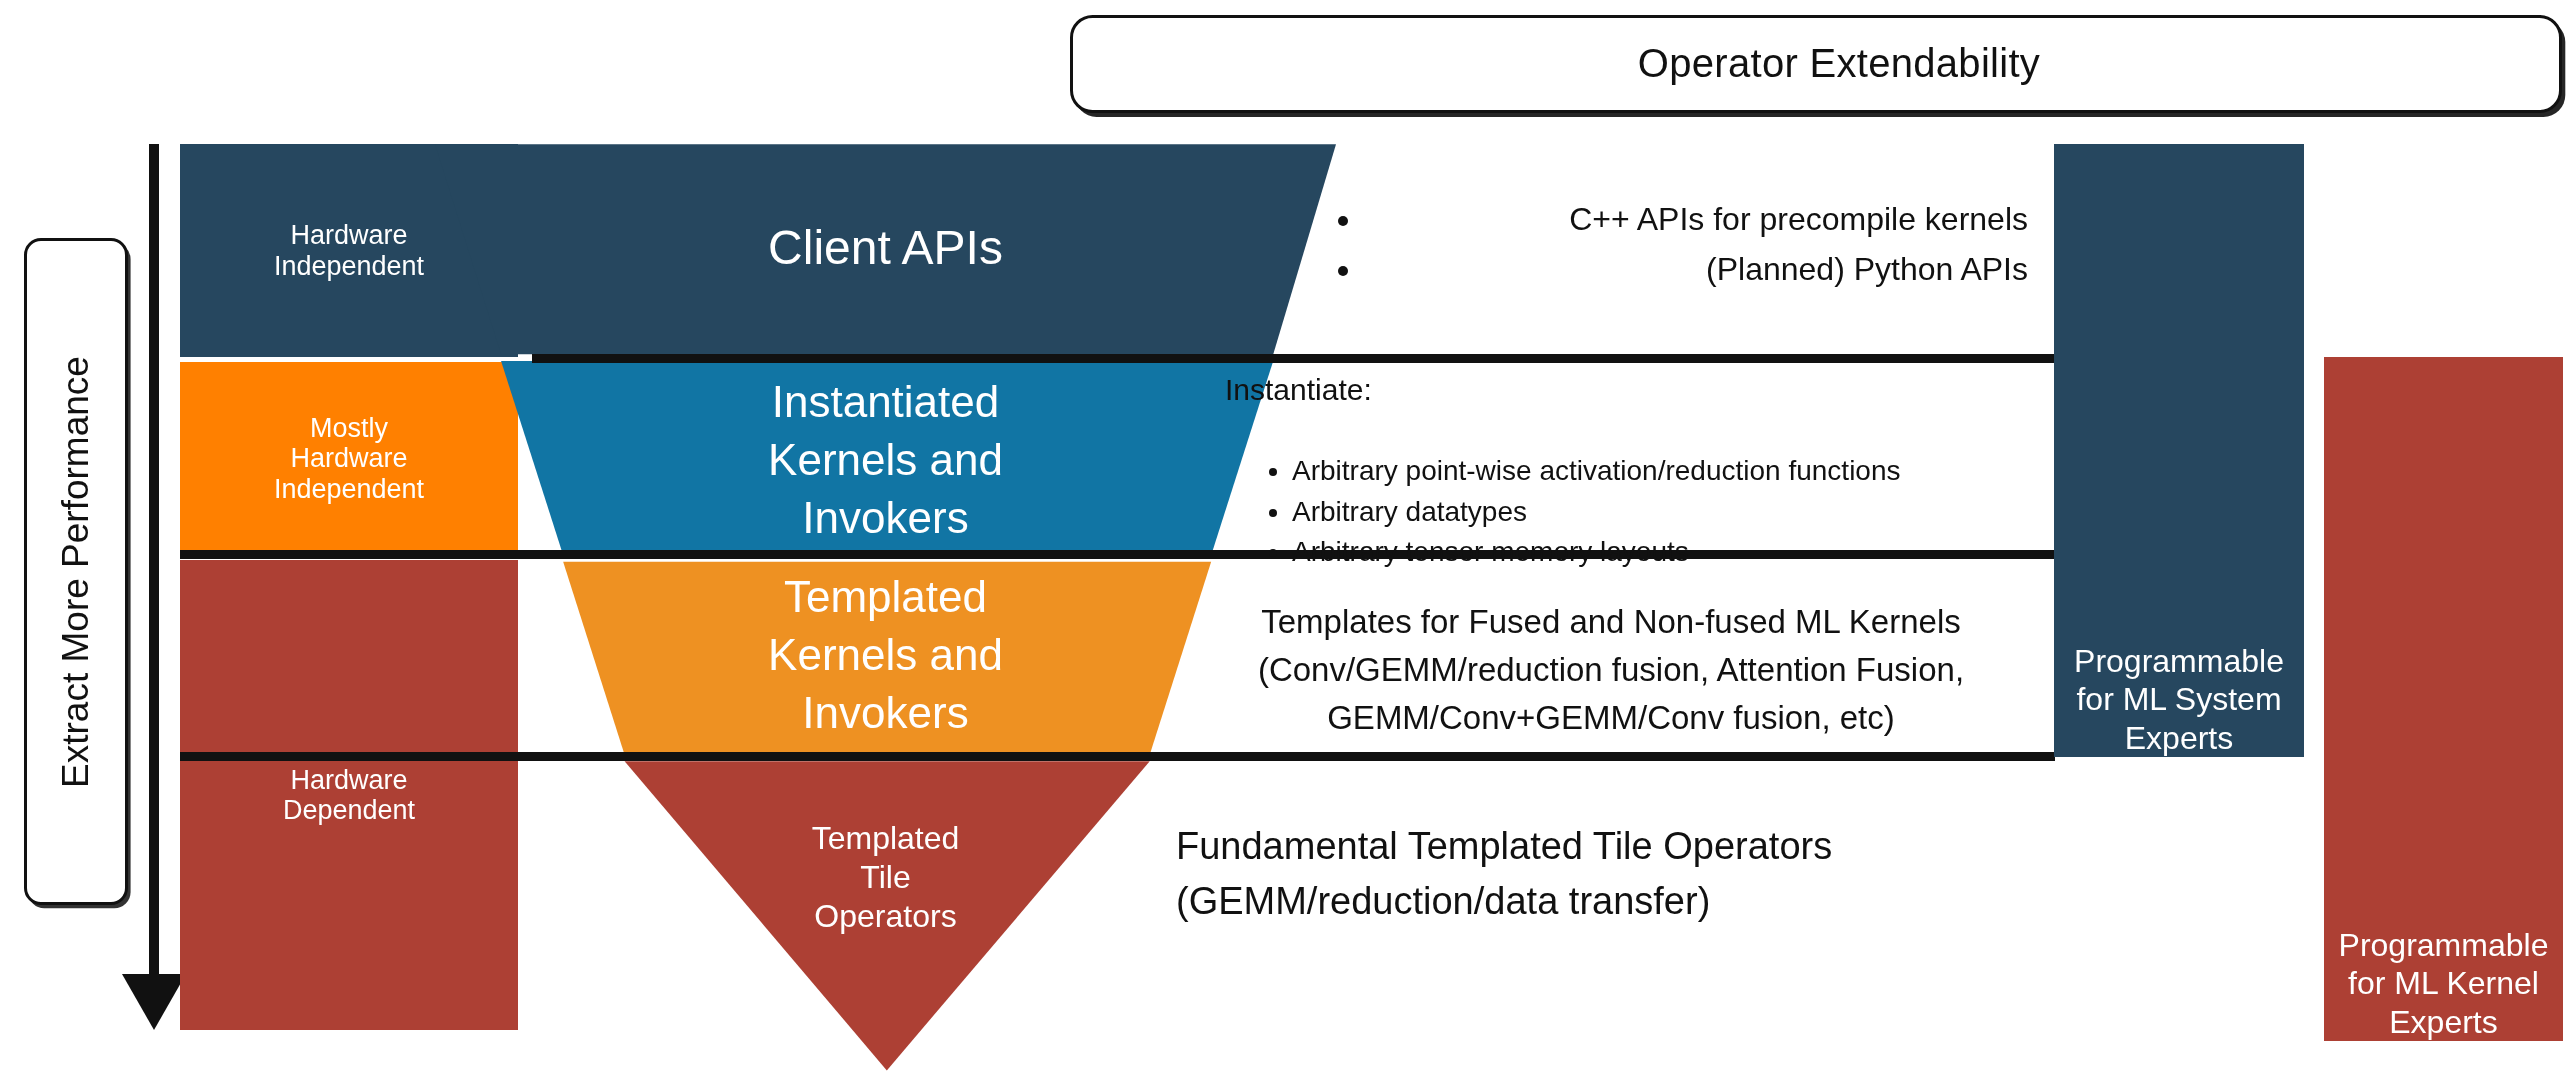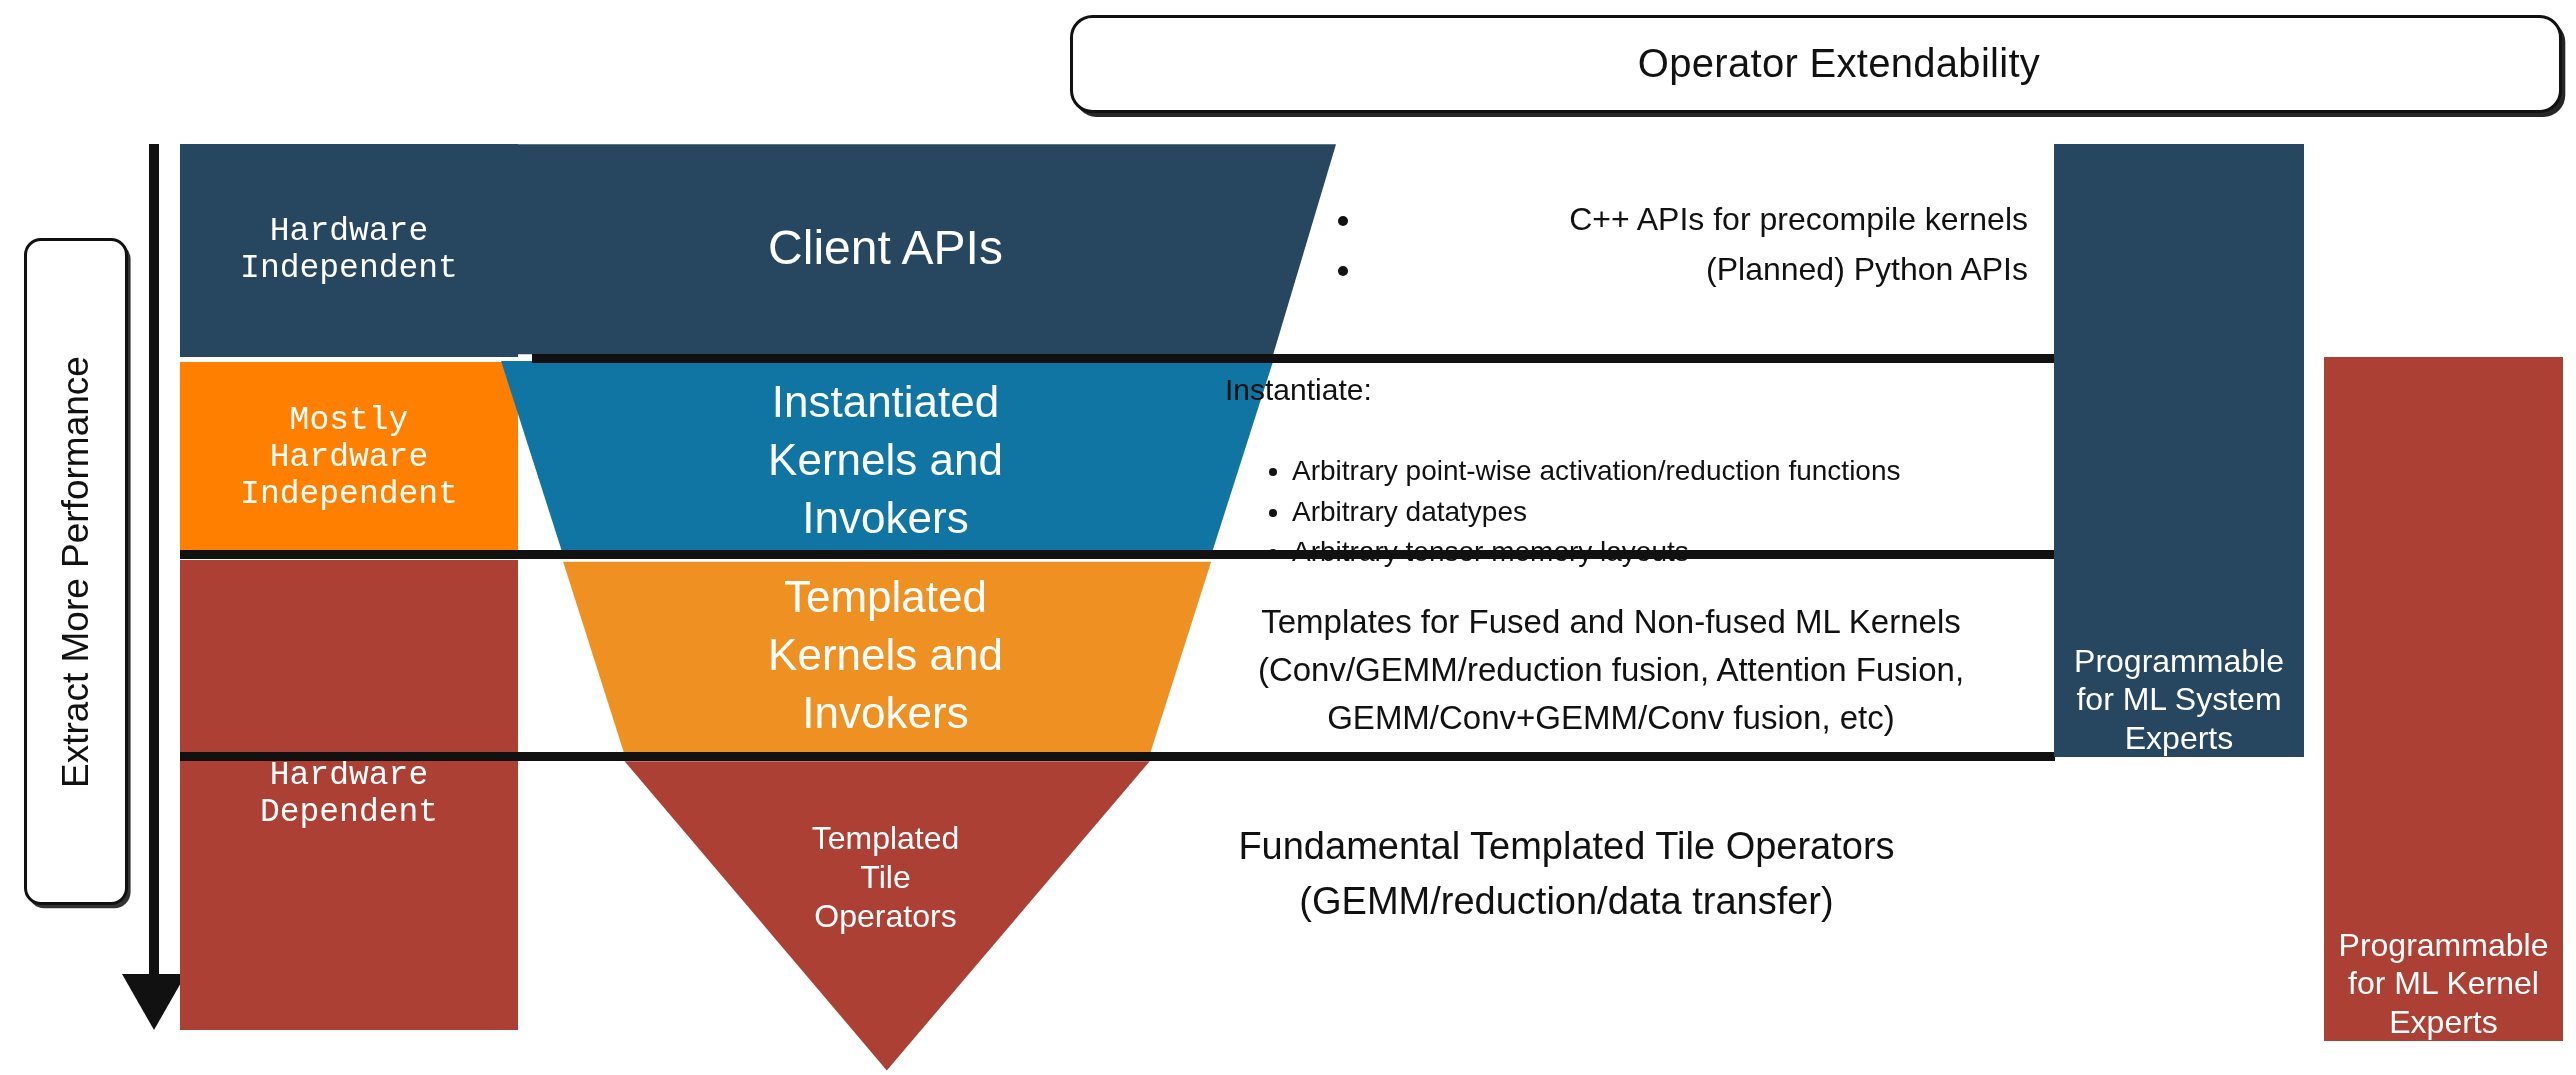--- a/index.html
+++ b/index.html
@@ -31,21 +31,21 @@
   #arrow-head{
     position:absolute;left:122px;top:974px;width:0;height:0;
     border-left:32px solid transparent;border-right:32px solid transparent;
     border-top:56px solid #111;
   }
 
   
   .lvl-box{
     position:absolute;left:180px;width:338px;
     display:flex;align-items:center;justify-content:center;text-align:center;
-    color:#fff;font-size:33px;line-height:1.12;font-family:Liberation Mono, monospace;
+    color:#fff;font-size:27px;line-height:1.12;
   }
   #lvl-hw-independent{top:144px;height:213px;background:#26475f;}
   #lvl-mostly{top:362px;height:193px;background:#ff8000;}
   #lvl-hw-dependent{top:560px;height:470px;background:#ad4034;}
 
   
   .divider{position:absolute;height:8.6px;background:#111;}
   #divider-1{left:532px;top:354px;width:1522px;}
   #divider-2{left:180px;top:550px;width:1875px;}
   #divider-3{left:180px;top:752px;width:1875px;}
@@ -62,21 +62,21 @@
   #label-templated-tile{top:680px;font-size:32px;line-height:1.22;}
 
   
   .rtext{position:absolute;color:#111;}
   #client-bullets{left:1328px;top:195px;width:700px;font-size:32px;line-height:1.55;}
   #client-bullets ul{margin:0;padding-left:36px;text-align:right;}
   #instantiate-head{left:1225px;top:373px;font-size:30px;}
   #instantiate-bullets{left:1258px;top:439px;width:793px;font-size:28px;line-height:1.45;margin-top:12px;}
   #instantiate-bullets ul{margin:0;padding-left:34px;}
   #templates-text{left:1172px;top:598px;width:878px;font-size:33px;line-height:1.45;text-align:center;}
-  #fundamental-text{left:1104px;top:819px;width:925px;font-size:38px;line-height:1.45;text-align:center;}
+  #fundamental-text{left:1176px;top:819px;width:925px;font-size:38px;line-height:1.45;text-align:left;}
 
   
   .side-bar{
     position:absolute;display:flex;align-items:flex-end;justify-content:center;
     text-align:center;color:#fff;font-size:32px;line-height:1.2;padding:0 6.6px;
     box-sizing:border-box;
   }
   #bar-system-experts{left:2054px;top:144px;width:250px;height:613px;background:#26475f;}
   #bar-kernel-experts{left:2324px;top:357px;width:239px;height:684px;background:#ad4034;}
 </style>

